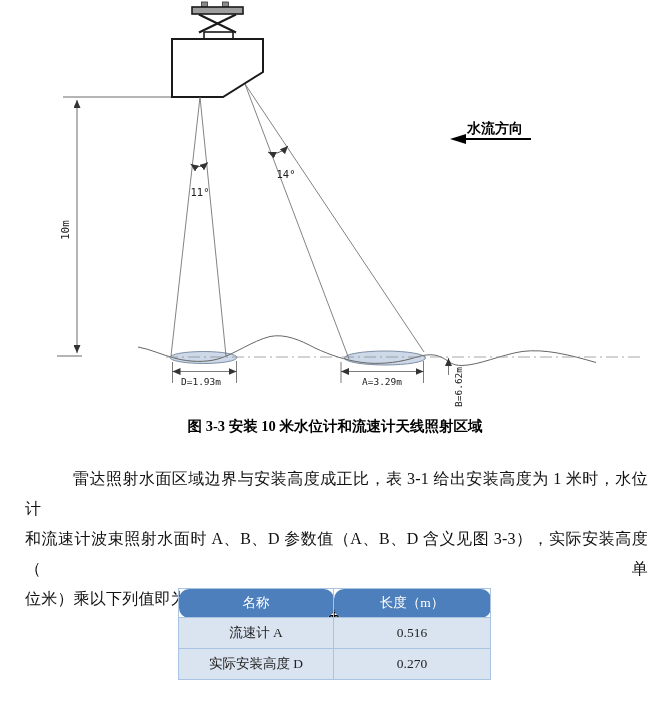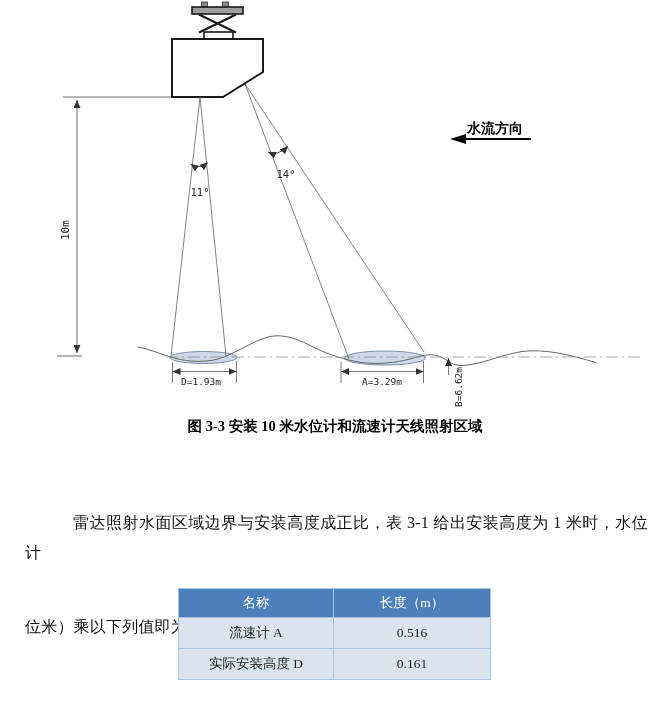--- a/index.html
+++ b/index.html
@@ -13,35 +13,35 @@
     position:absolute;left:0;width:670px;text-align:center;
     font-weight:bold;font-size:14.5px;color:#000;
     font-family:"Liberation Serif","DejaVu Serif",serif;
   }
   .fig-caption{top:417px;}
   .tbl-caption{top:561px;margin-top:45px;}
   .para{
     position:absolute;left:25px;right:22px;top:464px;
     font-size:16px;line-height:30px;color:#111;letter-spacing:0.2px;
   }
-  .para .line{white-space:nowrap;margin-top:44px;}
+  .para .line{white-space:nowrap;}
   .para .line.justified{white-space:normal;text-align:justify;text-align-last:justify;}
   .para .line.indent{text-indent:48px;}
   table.param{
     position:absolute;left:178px;top:588px;width:312px;
     border-collapse:collapse;table-layout:fixed;
     font-size:13.5px;
   }
   table.param th, table.param td{
     border:1px solid var(--border,#a9c3e2);
     text-align:center;vertical-align:middle;padding:0;
   }
   table.param th{
     background:var(--header_bg,#4d7fbd);color:var(--header_text,#fff);
-    font-weight:normal;height:28px;
+    font-weight:normal;height:28px;border-radius:10px;
   }
   table.param td{height:30px;background:#ffffff;color:#222;}
   table.param tr.alt td{background:var(--alt_row_bg,#dae4f0);}
   svg text{font-family:"DejaVu Sans Mono","Liberation Mono",monospace;fill:#222;}
   svg text.cjk{font-family:"Liberation Sans","DejaVu Sans",sans-serif;font-weight:600;fill:#000;}
 </style>
 </head>
 <body>
 
 <div class="page">
@@ -120,20 +120,21 @@
     <g>
       <line x1="531" y1="139" x2="464" y2="139" stroke="#000" stroke-width="2"></line>
       <polygon points="450,139 466,134 466,144" fill="#000"></polygon>
     </g>
   </svg>
 
   <div class="caption fig-caption">图 3-3 安装 10 米水位计和流速计天线照射区域</div>
 
   <div class="para">
     <div class="line justified indent">雷达照射水面区域边界与安装高度成正比，表 3-1 给出安装高度为 1 米时，水位计</div>
+    <div class="line justified">和流速计波束照射水面时 A、B、D 参数值（A、B、D 含义见图 3-3），实际安装高度（单</div>
     <div class="line">位米）乘以下列值即为实际对应参数。</div>
   </div>
 
   <div class="caption tbl-caption">表 3-1 天线波束照射面参数值</div>
 
   <table class="param">
     <colgroup>
         <col style="width:155px">
         <col style="width:157px">
       </colgroup>
@@ -143,18 +144,18 @@
         <th>长度（m）</th>
       </tr>
     </thead>
     <tbody>
       <tr class="alt">
         <td>流速计 A</td>
         <td>0.516</td>
       </tr>
       <tr class="alt">
         <td>实际安装高度 D</td>
-        <td>0.161</td>
+        <td>0.270</td>
       </tr>
     </tbody>
   </table>
 
 </div>
 
 </body></html>

